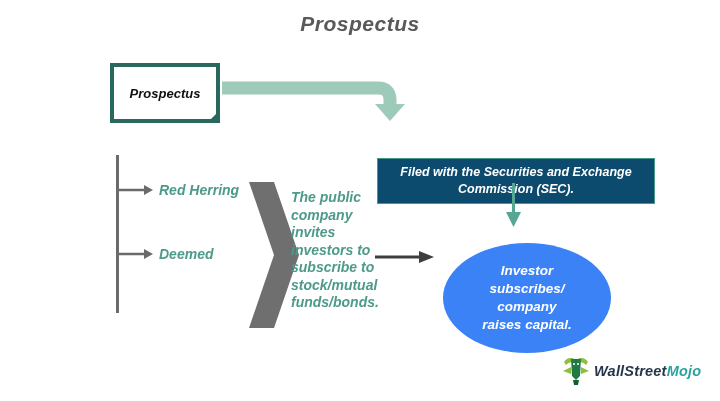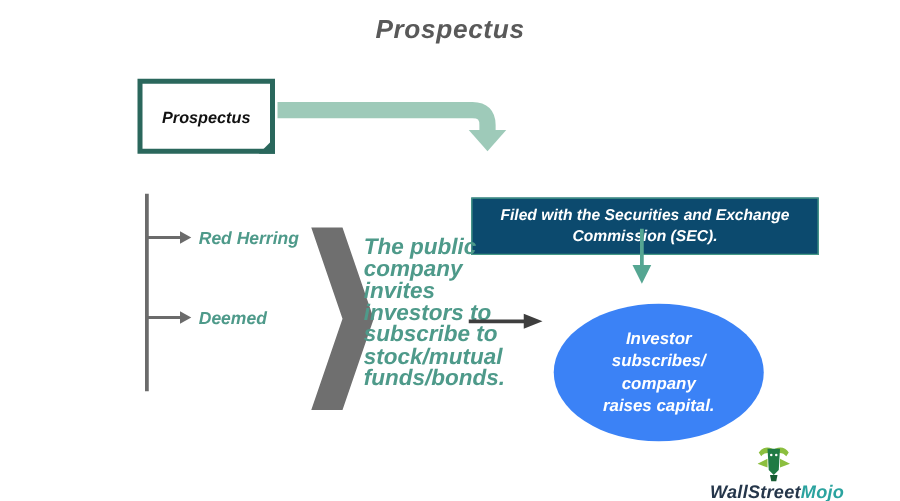--- a/index.html
+++ b/index.html
@@ -26,31 +26,31 @@
     background:#0c4a6e;border:1px solid #459a87;
     display:flex;align-items:center;justify-content:center;
     color:#fff;font-size:12.5px;font-weight:bold;text-align:center;
     line-height:1.35;white-space:pre-line;margin-top:32px;
   }
   .vline{position:absolute;left:116px;top:155px;width:3px;height:158px;background:#6b6b6b;}
   .type-row{position:absolute;left:118px;height:20px;display:flex;align-items:center;}
   .type-row .lbl{margin-left:4px;font-size:14px;font-weight:bold;color:#4e9a8a;}
   .process-text{
     position:absolute;left:291px;top:189px;width:112px;
-    font-size:18px;font-weight:bold;color:#4e9a8a;line-height:17.5px;
+    font-size:14px;font-weight:bold;color:#4e9a8a;line-height:17.5px;
     white-space:pre-line;
   }
   .outcome-ellipse{
     position:absolute;left:443px;top:243px;width:168px;height:110px;
     background:#3b82f6;border-radius:50%;
     display:flex;align-items:center;justify-content:center;
     color:#fff;font-size:13.5px;font-weight:bold;text-align:center;
     line-height:1.32;white-space:pre-line;
   }
-  .logo{position:absolute;left:563px;top:356px;display:flex;align-items:center;flex-direction:column;}
+  .logo{position:absolute;left:563px;top:356px;display:flex;align-items:center;}
   .logo .txt{font-size:14.5px;font-weight:bold;margin-left:5px;letter-spacing:.2px;}
   .logo .p1{color:#25364a;}
   .logo .p2{color:#2ba39f;}
 </style>
 </head>
 <body>
 
 <div class="canvas">
 
   <div class="title">Prospectus</div>

